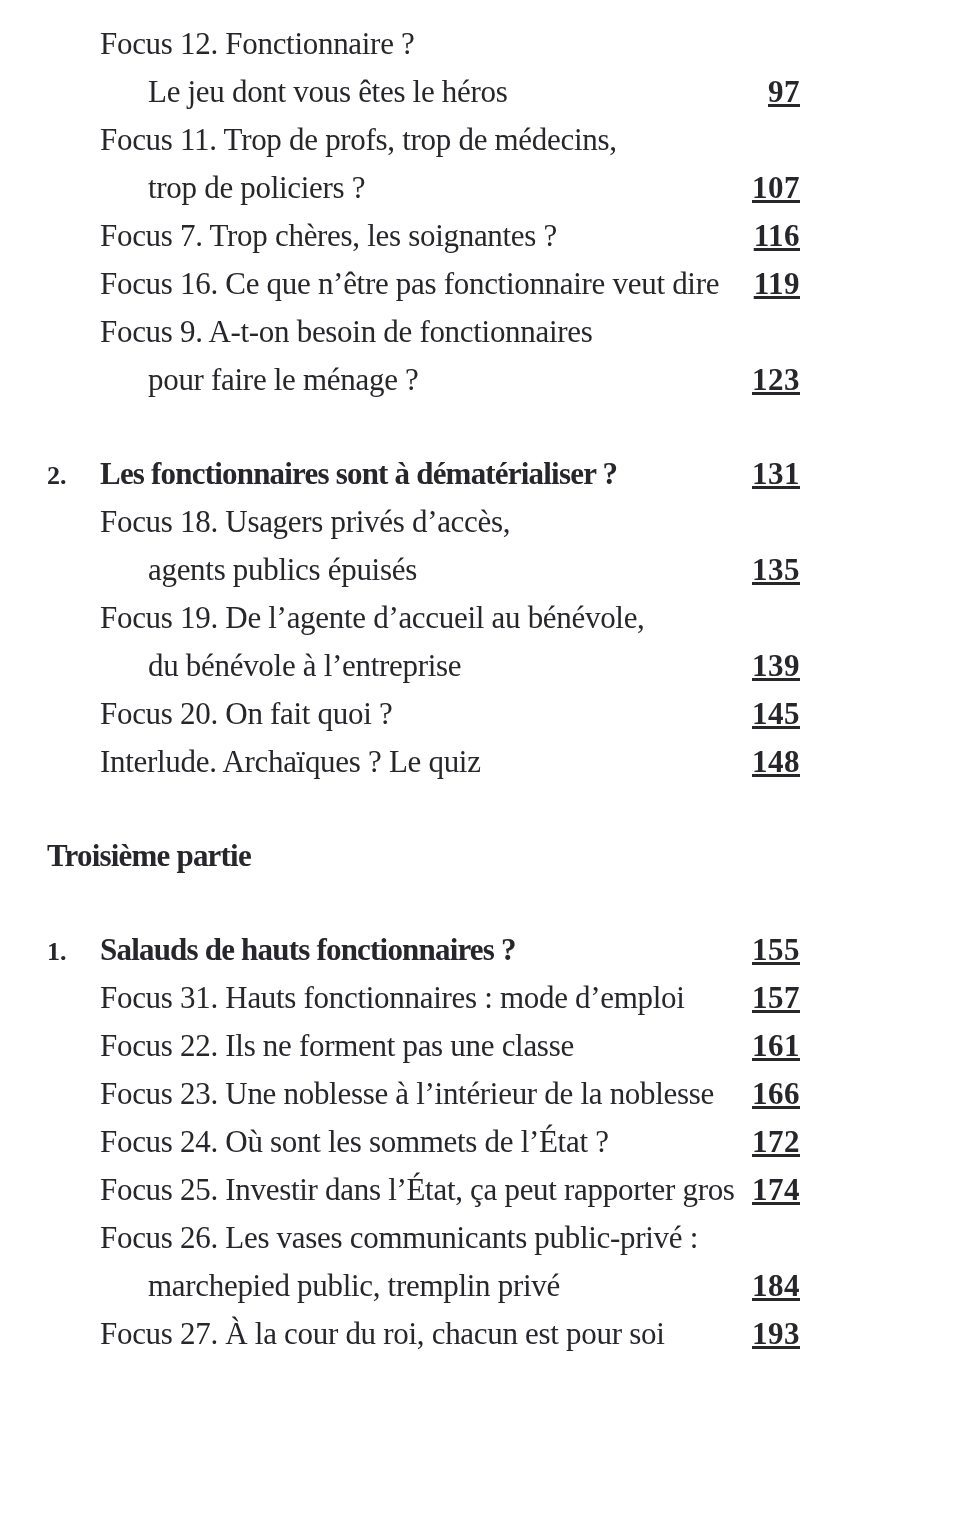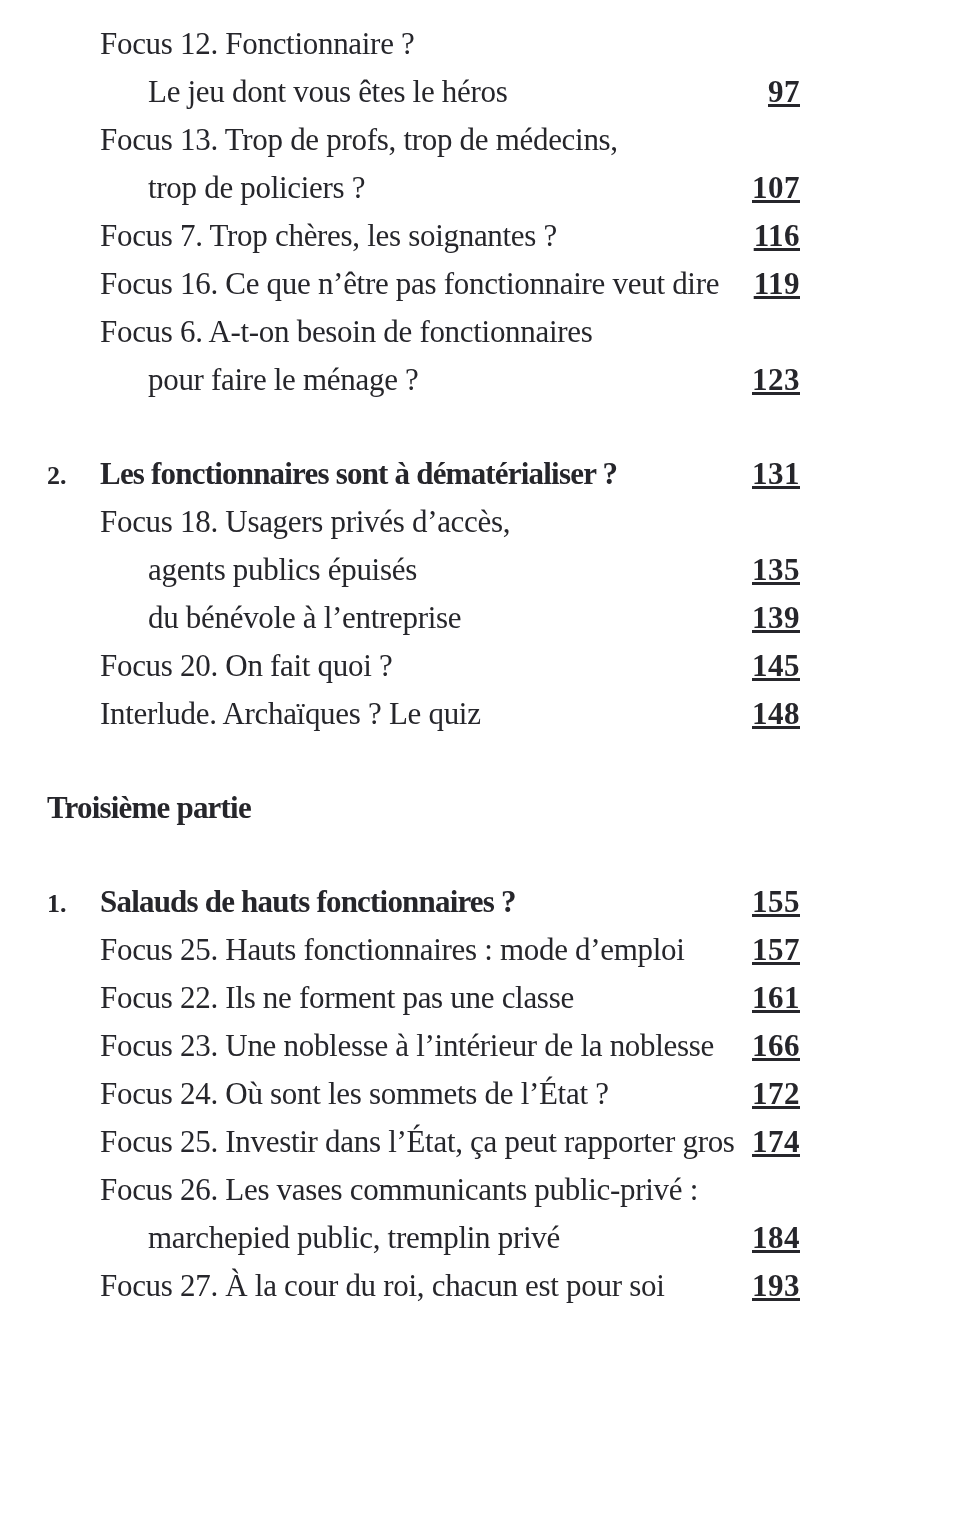--- a/index.html
+++ b/index.html
@@ -62,42 +62,42 @@
         <div class="row first">
           <span class="text">Focus 12. Fonctionnaire ?</span>
         </div>
         <div class="row indent">
           <span class="text">Le jeu dont vous êtes le héros</span>
           <span class="page-num">97</span>
         </div>
       </div>
       <div class="entry focus">
         <div class="row first">
-          <span class="text">Focus 13. Trop de profs, trop de médecins,</span>
+          <span class="text">Focus 11. Trop de profs, trop de médecins,</span>
         </div>
         <div class="row indent">
           <span class="text">trop de policiers ?</span>
           <span class="page-num">107</span>
         </div>
       </div>
       <div class="entry focus">
         <div class="row first">
           <span class="text">Focus 7. Trop chères, les soignantes ?</span>
           <span class="page-num">116</span>
         </div>
       </div>
       <div class="entry focus">
         <div class="row first">
           <span class="text">Focus 16. Ce que n’être pas fonctionnaire veut dire</span>
           <span class="page-num">119</span>
         </div>
       </div>
       <div class="entry focus">
         <div class="row first">
-          <span class="text">Focus 6. A-t-on besoin de fonctionnaires</span>
+          <span class="text">Focus 9. A-t-on besoin de fonctionnaires</span>
         </div>
         <div class="row indent">
           <span class="text">pour faire le ménage ?</span>
           <span class="page-num">123</span>
         </div>
       </div>
       <div class="entry chapter gap">
         <div class="row">
           <span class="num">2.</span>
           <span class="text bold">Les fonctionnaires sont à dématérialiser ?</span>
@@ -107,20 +107,23 @@
       <div class="entry focus">
         <div class="row first">
           <span class="text">Focus 18. Usagers privés d’accès,</span>
         </div>
         <div class="row indent">
           <span class="text">agents publics épuisés</span>
           <span class="page-num">135</span>
         </div>
       </div>
       <div class="entry focus">
+        <div class="row first">
+          <span class="text">Focus 19. De l’agente d’accueil au bénévole,</span>
+        </div>
         <div class="row indent">
           <span class="text">du bénévole à l’entreprise</span>
           <span class="page-num">139</span>
         </div>
       </div>
       <div class="entry focus">
         <div class="row first">
           <span class="text">Focus 20. On fait quoi ?</span>
           <span class="page-num">145</span>
         </div>
@@ -138,21 +141,21 @@
       </div>
       <div class="entry chapter gap">
         <div class="row">
           <span class="num">1.</span>
           <span class="text bold">Salauds de hauts fonctionnaires ?</span>
           <span class="page-num">155</span>
         </div>
       </div>
       <div class="entry focus">
         <div class="row first">
-          <span class="text">Focus 25. Hauts fonctionnaires : mode d’emploi</span>
+          <span class="text">Focus 31. Hauts fonctionnaires : mode d’emploi</span>
           <span class="page-num">157</span>
         </div>
       </div>
       <div class="entry focus">
         <div class="row first">
           <span class="text">Focus 22. Ils ne forment pas une classe</span>
           <span class="page-num">161</span>
         </div>
       </div>
       <div class="entry focus">

